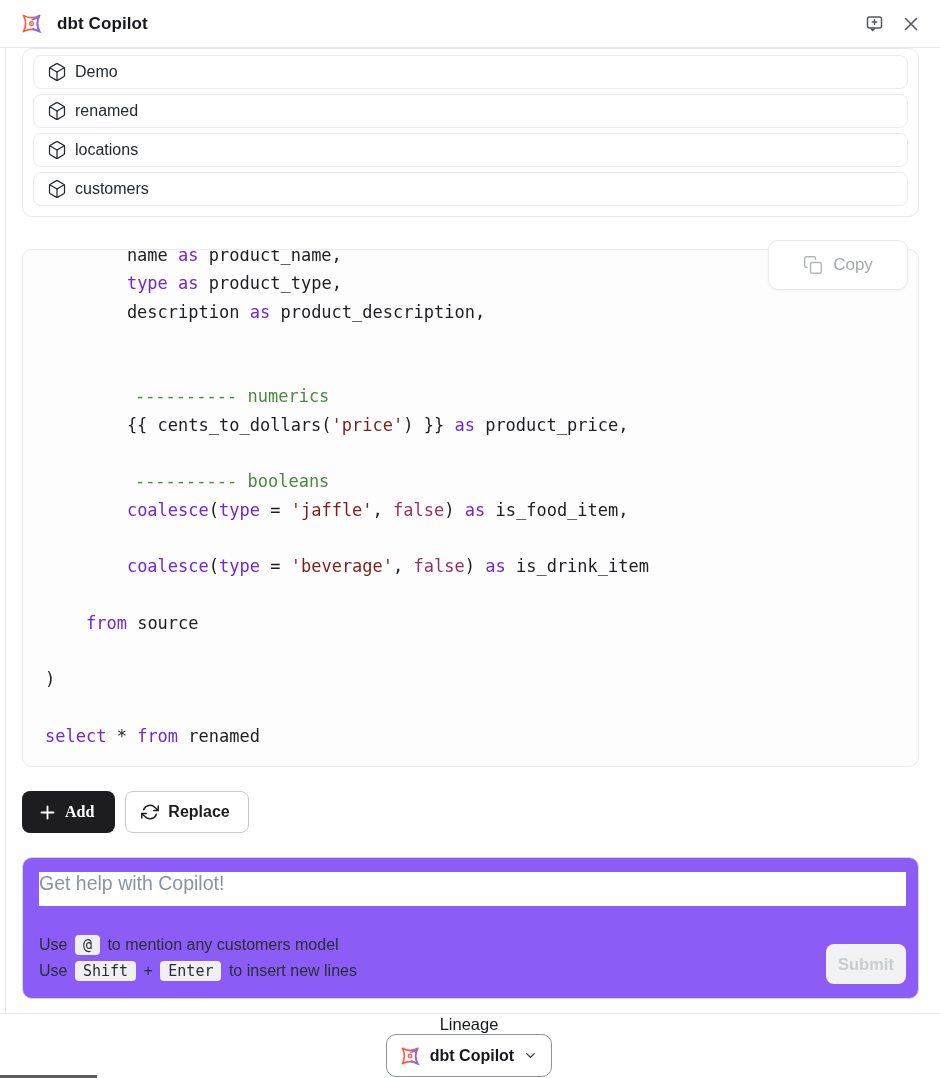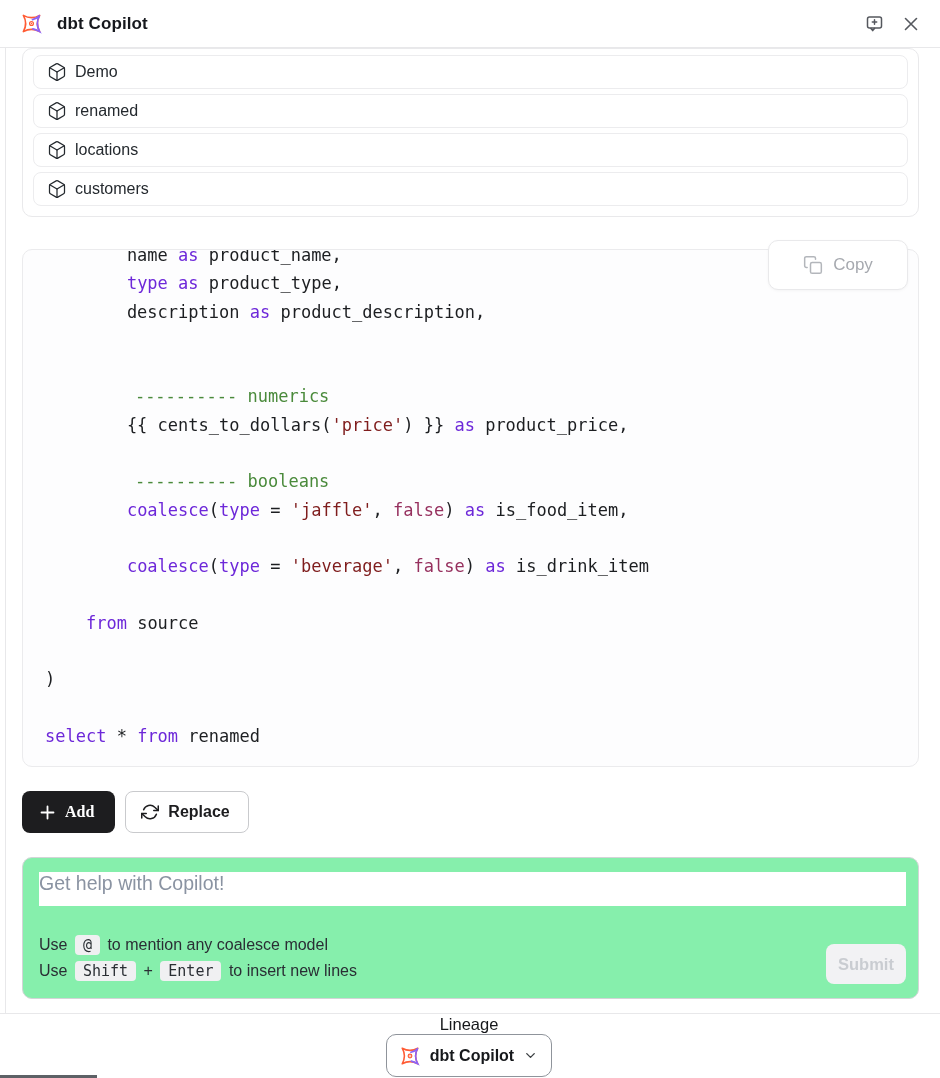--- a/index.html
+++ b/index.html
@@ -47,21 +47,21 @@
 
   
   .actions-row { margin-top:24px; display:flex; gap:10px; }
   .btn { height:42px; border-radius:8px; display:flex; align-items:center; gap:9px;
          font-size:16px; font-weight:600; cursor:pointer; font-family:inherit; }
   .btn-add { background:#1d1d1f; color:#fff; border:none; padding:0 21px 0 17px;font-family:Liberation Serif, serif; }
   .btn-replace { background:#fff; color:#1d1d1f; border:1px solid #c9cacd; padding:0 18px 0 15px; }
 
   
   .prompt-box { margin-top:24px; height:142px; border:1px solid #d3d4d7; border-radius:10px;
-                background:#86efac; padding:14px 12px 14px 16px;
+                background:#8b5cf6; padding:14px 12px 14px 16px;
                 display:flex; flex-direction:column; justify-content:space-between; }
   .prompt-input { border:none; outline:none; resize:none; width:100%; height:34px;
                   font-family:"Liberation Sans",sans-serif; font-size:19.5px; color:#16181d; }
   .prompt-input::placeholder { color:#8a93a2; opacity:1; }
   .prompt-bottom { display:flex; align-items:flex-end; justify-content:space-between; }
   .hints { font-size:16px; color:#2a2e34; }
   .hint-line { line-height:26px; }
   .kbd { font-family:"DejaVu Sans Mono","Liberation Mono",monospace; font-size:15px;
          background:#f0f0f2; border-radius:4px; padding:1px 8px; margin:0 3px; color:#2a2e34; }
   .submit-btn { width:80px; height:40px; border:none; border-radius:8px; background:#f2f2f4;
@@ -190,21 +190,21 @@
         <path d="M3.51 9a9 9 0 0 1 14.85-3.36L23 10M1 14l4.64 4.36A9 9 0 0 0 20.49 15"></path>
       </svg>
       <span>Replace</span>
     </button>
   </div>
 
   <div class="prompt-box">
     <textarea class="prompt-input" placeholder="Get help with Copilot!" style=""></textarea>
     <div class="prompt-bottom">
       <div class="hints">
-          <div class="hint-line"><span>Use </span><span class="kbd">@</span><span> to mention any coalesce model</span></div>
+          <div class="hint-line"><span>Use </span><span class="kbd">@</span><span> to mention any customers model</span></div>
           <div class="hint-line"><span>Use </span><span class="kbd">Shift</span><span> + </span><span class="kbd">Enter</span><span> to insert new lines</span></div>
         </div>
       <button class="submit-btn" disabled="">Submit</button>
     </div>
   </div>
 
 </div>
 
 <div class="footer">
   <span class="lineage-tab">Lineage</span>

